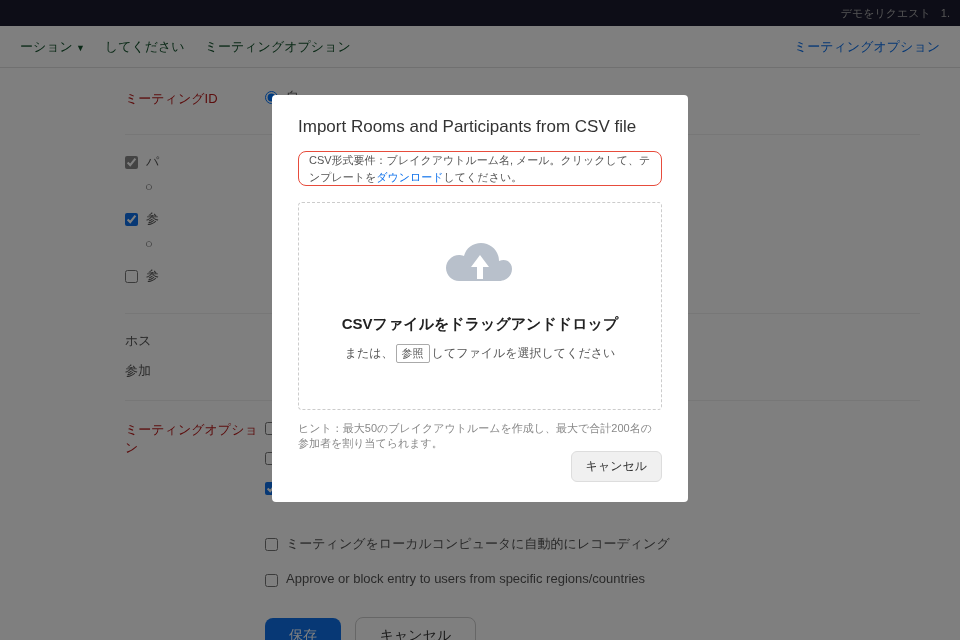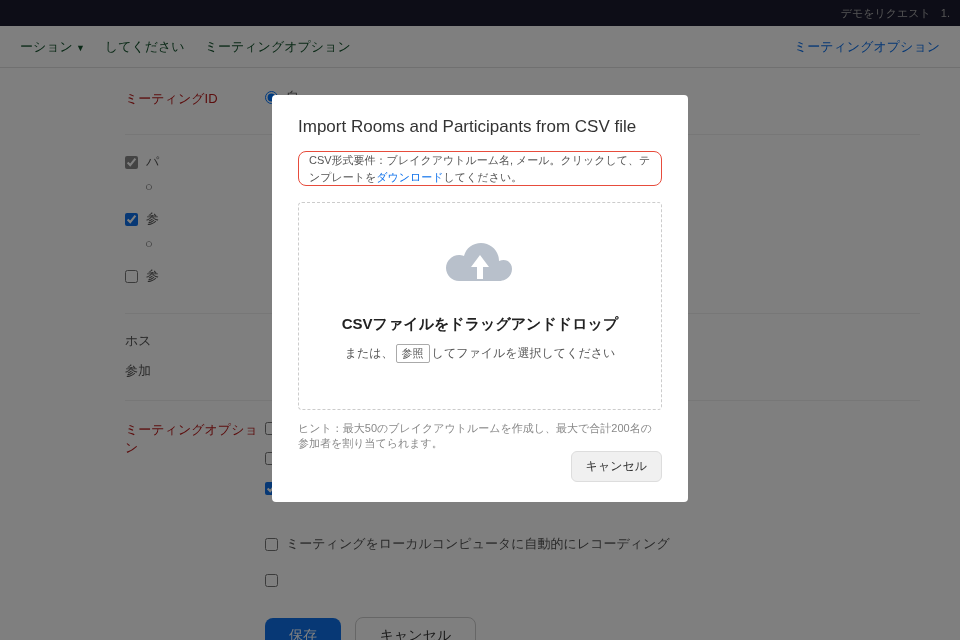--- a/index.html
+++ b/index.html
@@ -114,20 +114,21 @@
       <div class="check-row" style="margin-top:12px">
           <input type="checkbox" checked="" style="accent-color: rgb(14, 113, 235);">
           <span>ブ</span>
         </div>
       <div class="check-row" style="margin-top:38px">
           <input type="checkbox" style="">
           <span>ミーティングをローカルコンピュータに自動的にレコーディング</span>
         </div>
       <div class="check-row" style="margin-top:18px">
           <input type="checkbox" style="">
+          <span>Approve or block entry to users from specific regions/countries</span>
         </div>
       <div style="margin-top:30px">
         <button class="btn-primary">保存</button>
         <button class="btn-secondary">キャンセル</button>
       </div>
     </div>
   </div>
 </div>
 
 <div class="overlay">

